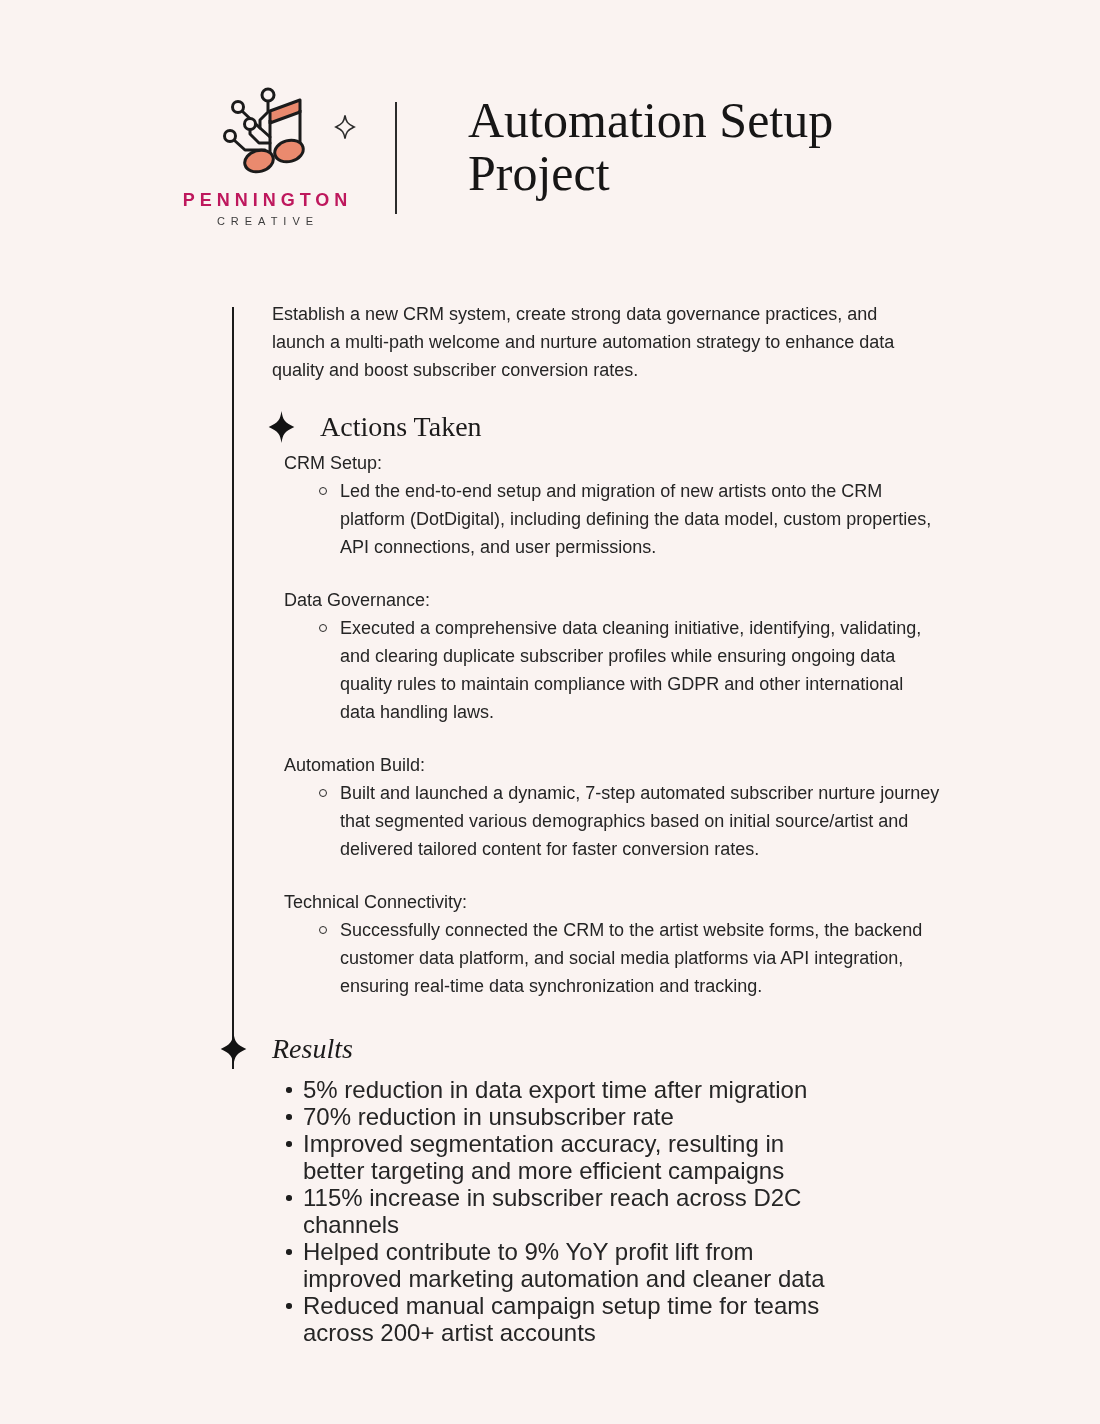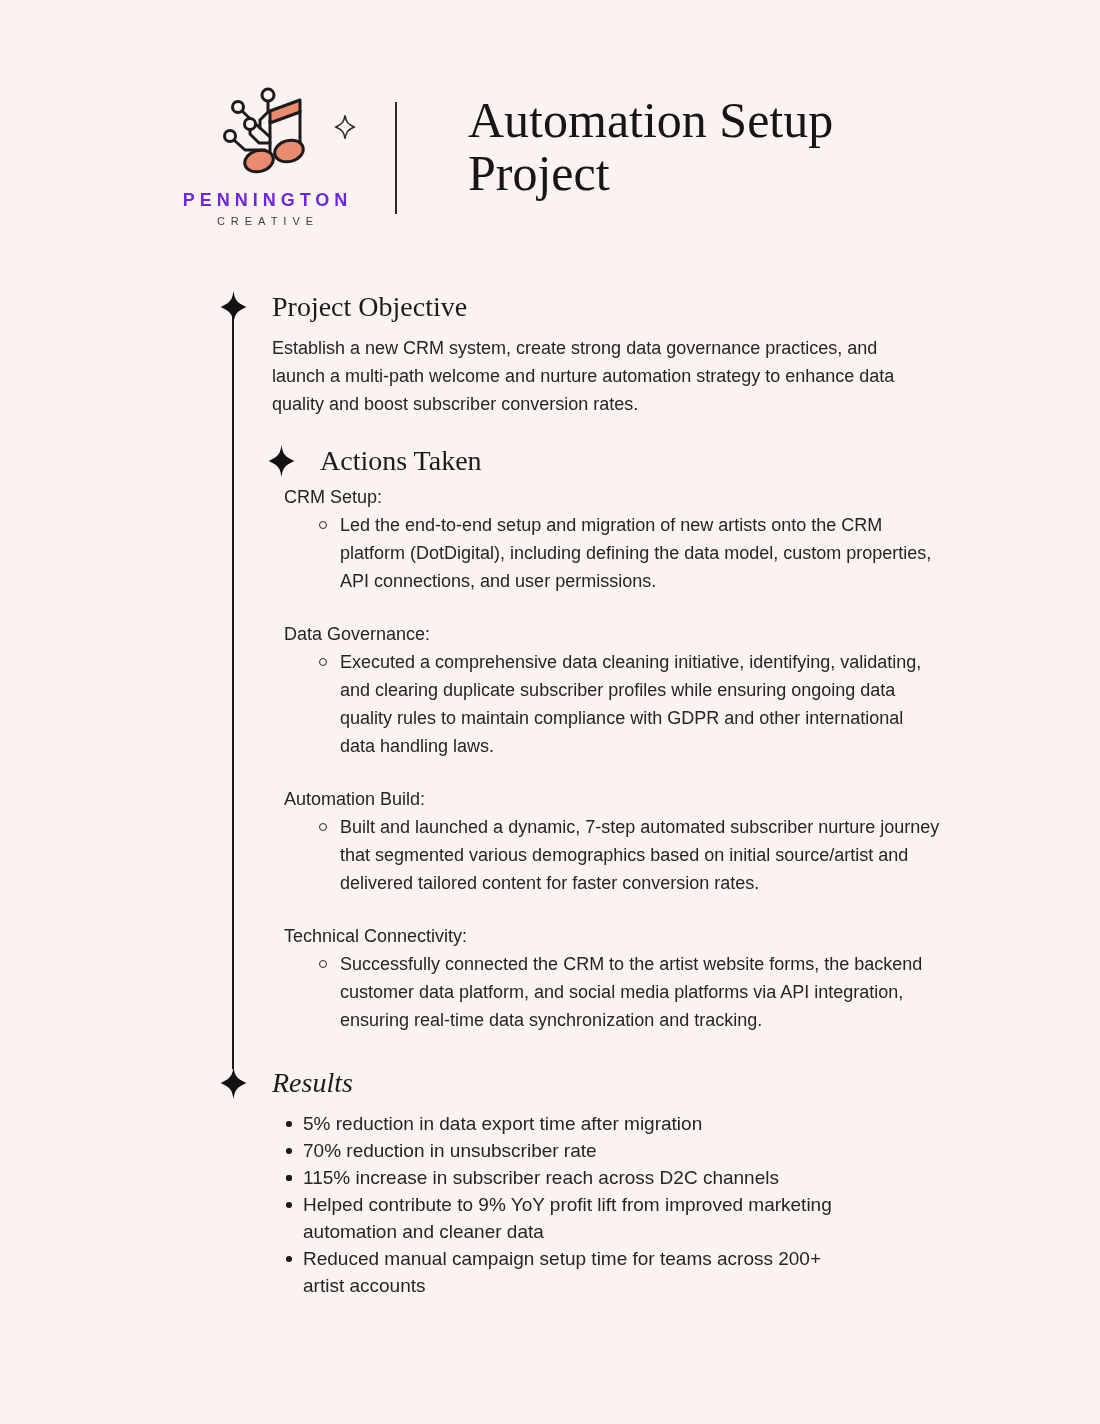--- a/index.html
+++ b/index.html
@@ -9,21 +9,21 @@
     font-family:"Liberation Sans", sans-serif;
     color:#252525;
     position:relative;
     overflow:hidden;
   }
   
   .brand-block{position:absolute;left:175px;top:82px;width:180px;text-align:center;}
   .brand-icon{display:block;margin:0 auto;}
   .brand-name{
     margin-top:12px;font-size:18px;font-weight:bold;letter-spacing:5px;
-    color:#6d28d9;white-space:nowrap;text-indent:5px;
+    color:#be185d;white-space:nowrap;text-indent:5px;
   }
   .brand-tagline{
     margin-top:4px;font-size:11px;letter-spacing:6px;color:#3c3c3c;
     white-space:nowrap;text-indent:6px;
   }
   .header-sparkle{position:absolute;left:334px;top:114px;}
   .header-divider{position:absolute;left:395px;top:102px;width:2px;height:112px;background:#2b2b2b;}
   .page-title{
     position:absolute;left:450px;top:94px;
     font-family:"Liberation Serif", serif;font-weight:normal;
@@ -45,21 +45,21 @@
   .group-label{margin:6px 12px 0;font-size:18px;line-height:27px;}
   .group-label.gap{margin-top:26px;}
   ul.action-list{margin:0;padding:0 0 0 68px;list-style:none;}
   ul.action-list li{position:relative;font-size:18px;line-height:28px;max-width:600px;}
   .circle-bullet{
     position:absolute;left:-21px;top:10px;width:8px;height:8px;box-sizing:border-box;
     border:1.7px solid #2a2a2a;border-radius:50%;
   }
   .section-results h2{margin-top:32px;font-style:italic;}
   ul.results-list{margin:10px 0 0;padding:0 0 0 31px;list-style:none;}
-  ul.results-list li{position:relative;font-size:19px;line-height:27px;max-width:545px;}
+  ul.results-list li{position:relative;font-size:24px;line-height:27px;max-width:545px;}
   .dot-bullet{
     position:absolute;left:-17px;top:11px;width:5.5px;height:5.5px;
     background:#1d1d1d;border-radius:50%;
   }
 </style>
 </head>
 <body>
 
 <div class="brand-block">
   <svg class="brand-icon" width="100" height="96" viewBox="0 0 100 96" fill="none">
@@ -98,26 +98,20 @@
 
 <h1 class="page-title">
   <span class="t2">Automation Setup</span>
   <span class="t3">Project</span>
 </h1>
 
 <div class="content">
   <div class="timeline-line" style="top: 17px; height: 762px;"></div>
 
   <section class="section-objective">
-    <h2 class="section-heading">
-      <svg class="star-marker" width="27" height="32" viewBox="0 0 24 30">
-        <path d="M12 0 C13.3 8.2 14.6 10.6 24 15 C14.6 19.4 13.3 21.8 12 30 C10.7 21.8 9.4 19.4 0 15 C9.4 10.6 10.7 8.2 12 0 Z" fill="#121212"></path>
-      </svg>
-      <span>Project Objective</span>
-    </h2>
     <p class="objective-text">Establish a new CRM system, create strong data governance practices, and launch a multi-path welcome and nurture automation strategy to enhance data quality and boost subscriber conversion rates.</p>
   </section>
 
   <section class="section-actions">
     <h2 class="section-heading">
       <svg class="star-marker" width="27" height="32" viewBox="0 0 24 30">
         <path d="M12 0 C13.3 8.2 14.6 10.6 24 15 C14.6 19.4 13.3 21.8 12 30 C10.7 21.8 9.4 19.4 0 15 C9.4 10.6 10.7 8.2 12 0 Z" fill="#121212"></path>
       </svg>
       <span>Actions Taken</span>
     </h2>
@@ -166,20 +160,21 @@
       <li>
         <span class="dot-bullet"></span>
         <span>5% reduction in data export time after migration</span>
       </li>
       <li>
         <span class="dot-bullet"></span>
         <span>70% reduction in unsubscriber rate</span>
       </li>
       <li>
         <span class="dot-bullet"></span>
+        <span>Improved segmentation accuracy, resulting in better targeting and more efficient campaigns</span>
       </li>
       <li>
         <span class="dot-bullet"></span>
         <span>115% increase in subscriber reach across D2C channels</span>
       </li>
       <li>
         <span class="dot-bullet"></span>
         <span>Helped contribute to 9% YoY profit lift from improved marketing automation and cleaner data</span>
       </li>
       <li>

